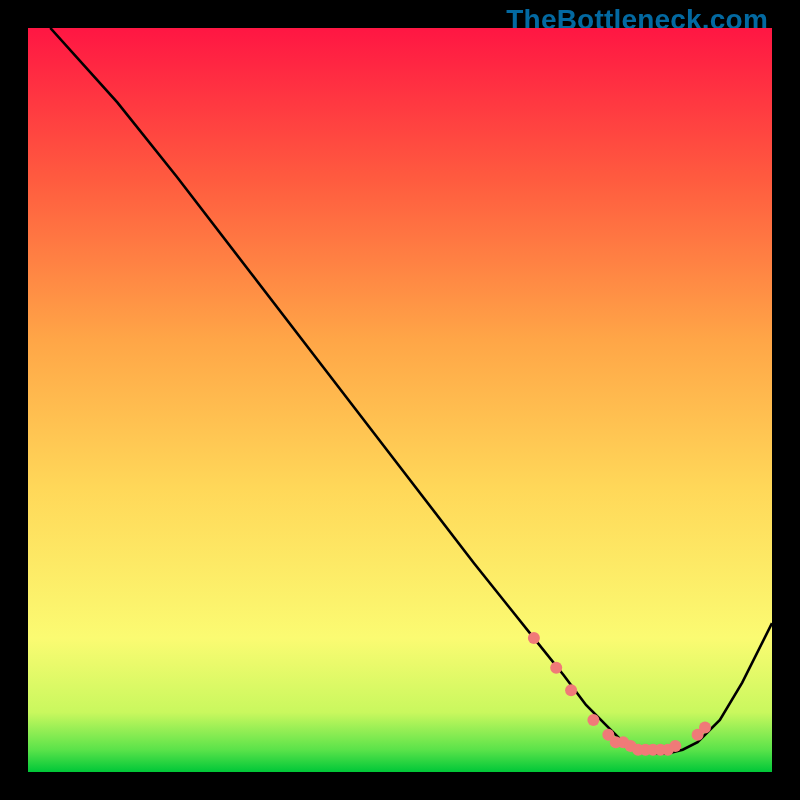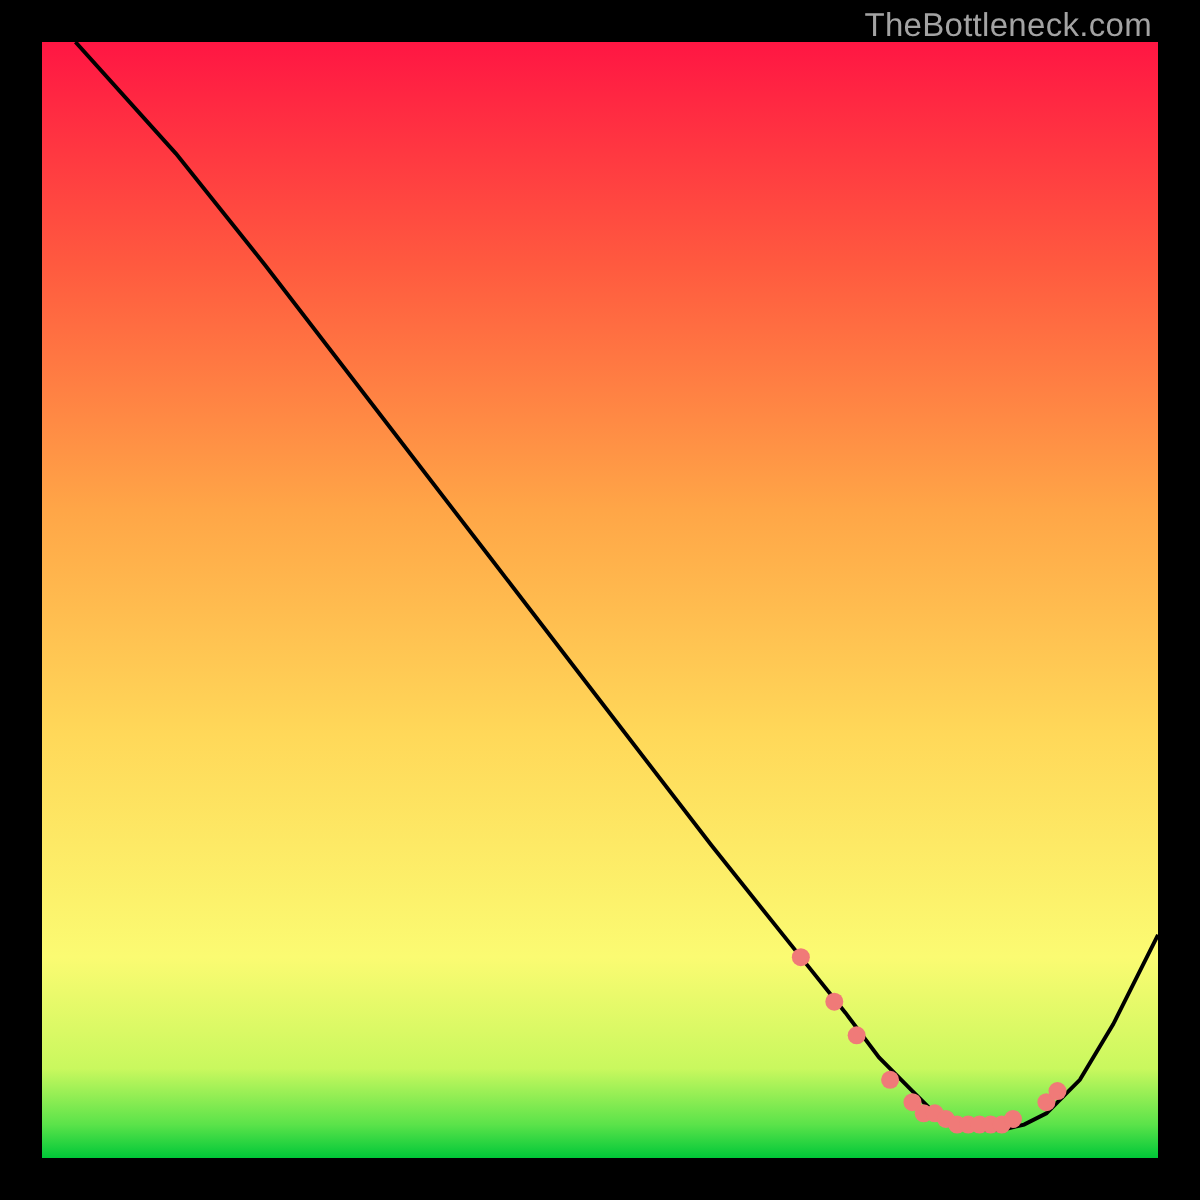--- a/index.html
+++ b/index.html
@@ -23,23 +23,23 @@
     position: absolute;
     left: 0;
     top: 0;
     width: 744px;
     height: 744px;
   }
   .watermark {
     position: absolute;
     top: 4px;
     right: 32px;
-    color: #a3a3a3;
-    font-size: 22px;
-    font-weight: 400;
+    color: #0369a1;
+    font-size: 28px;
+    font-weight: 700;
     letter-spacing: 0.2px;
     user-select: none;
   }
 </style>
 </head>
 <body>
 
 <div class="watermark">TheBottleneck.com</div>
 
 <div class="frame">

